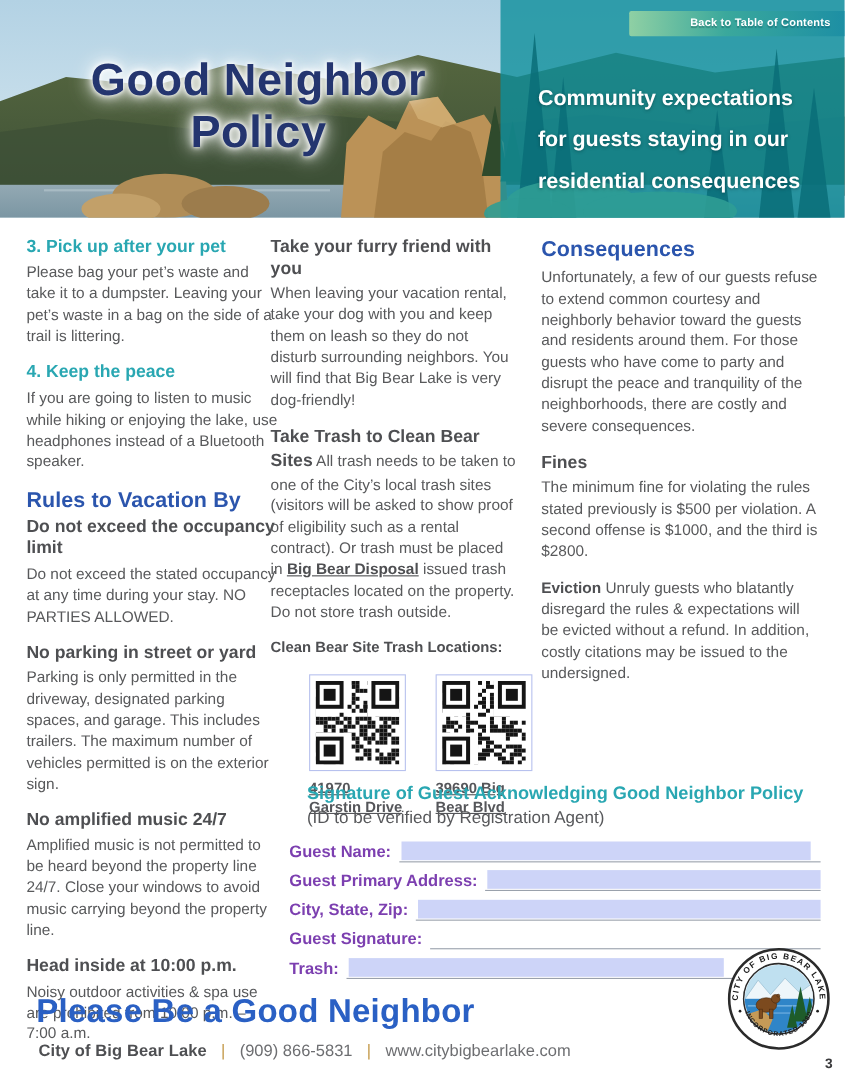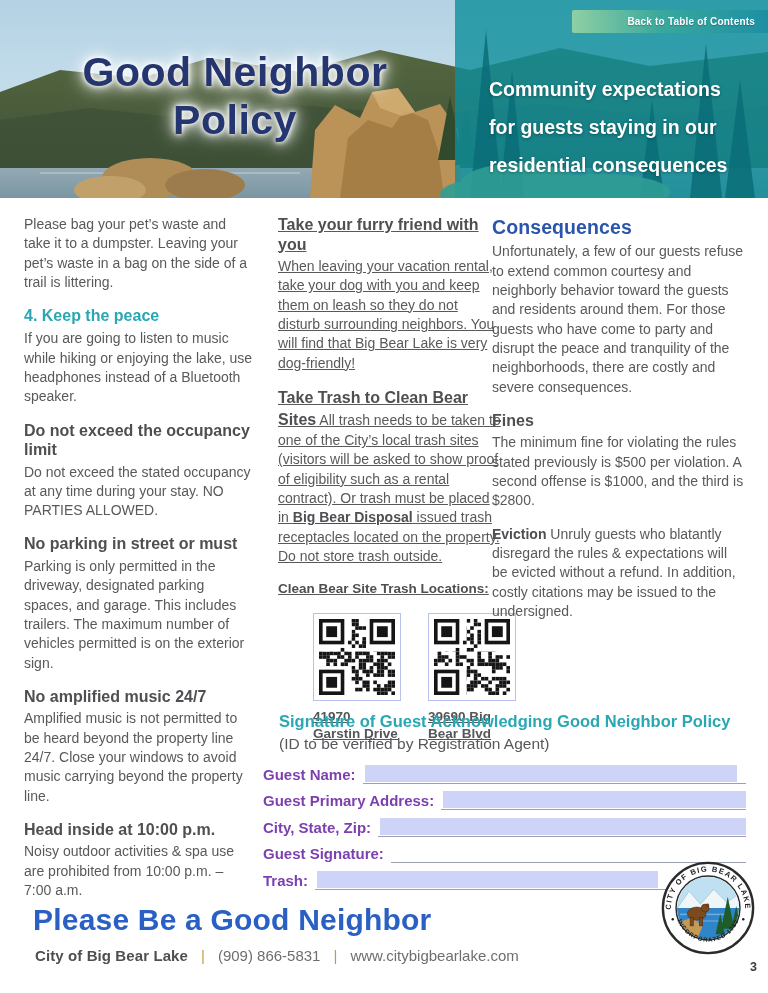--- a/index.html
+++ b/index.html
@@ -16,21 +16,21 @@
     font-size:19.5px;line-height:38px;text-shadow:0 1px 3px rgba(0,40,45,.45);margin-top:15px;}
   .back-ribbon{position:absolute;top:10px;right:0;height:23px;min-width:196px;
     display:flex;align-items:center;justify-content:flex-end;padding:0 13px 0 36px;box-sizing:border-box;
     background:linear-gradient(90deg,#8fd0a4 0%,#3aa89c 45%,#1d8fa4 100%);
     color:#fff;font-size:10px;font-weight:700;letter-spacing:.2px;cursor:pointer;border-radius:2px 0 0 2px;
     text-shadow:0 1px 1px rgba(0,60,70,.35);}
 
   
   .col{position:absolute;top:215px;color:#58595b;font-size:14px;line-height:1.38;}
   #col1{left:24px;width:229px;}
-  #col2{left:278px;width:223px;text-decoration:underline;}
+  #col2{left:246px;width:223px;}
   #col3{left:492px;width:253px;}
   .col p{margin:0 0 14px;}
   h3.teal{margin:0 0 3px;font-size:16px;line-height:1.25;color:#29a7b2;font-weight:700;}
   h2.blue{margin:1px 0 3px;font-size:19.5px;line-height:1.2;color:#2b55ad;font-weight:700;letter-spacing:.1px;}
   h4.sub{margin:0 0 3px;font-size:16px;line-height:1.22;color:#4e4f52;font-weight:700;}
   .inhead{font-size:16px;color:#4e4f52;font-weight:700;}
   .inlink{font-weight:700;text-decoration:underline;color:#4e4f52;cursor:pointer;}
   .small-bold{margin:0 0 8px;font-size:13.5px;color:#4e4f52;font-weight:700;}
 
   
@@ -132,30 +132,32 @@
     <div class="hero-tagline">
       <div>Community expectations</div>
       <div>for guests staying in our</div>
       <div>residential consequences</div>
     </div>
 
     <div class="back-ribbon">Back to Table of Contents</div>
   </div>
 
   <div class="col" id="col1">
+    <h3 class="teal">3. Pick up after your pet</h3>
     <p>Please bag your pet’s waste and take it to a dumpster. Leaving your pet’s waste in a bag on the side of a trail is littering.</p>
 
     <h3 class="teal">4. Keep the peace</h3>
     <p>If you are going to listen to music while hiking or enjoying the lake, use headphones instead of a Bluetooth speaker.</p>
 
+    <h2 class="blue">Rules to Vacation By</h2>
 
     <h4 class="sub">Do not exceed the occupancy limit</h4>
     <p>Do not exceed the stated occupancy at any time during your stay. NO PARTIES ALLOWED.</p>
 
-    <h4 class="sub">No parking in street or must</h4>
+    <h4 class="sub">No parking in street or yard</h4>
     <p>Parking is only permitted in the driveway, designated parking spaces, and garage. This includes trailers. The maximum number of vehicles permitted is on the exterior sign.</p>
 
     <h4 class="sub">No amplified music 24/7</h4>
     <p>Amplified music is not permitted to be heard beyond the property line 24/7. Close your windows to avoid music carrying beyond the property line.</p>
 
     <h4 class="sub">Head inside at 10:00 p.m.</h4>
     <p>Noisy outdoor activities &amp; spa use are prohibited from 10:00 p.m. – 7:00 a.m.</p>
   </div>
 
   <div class="col" id="col2">

